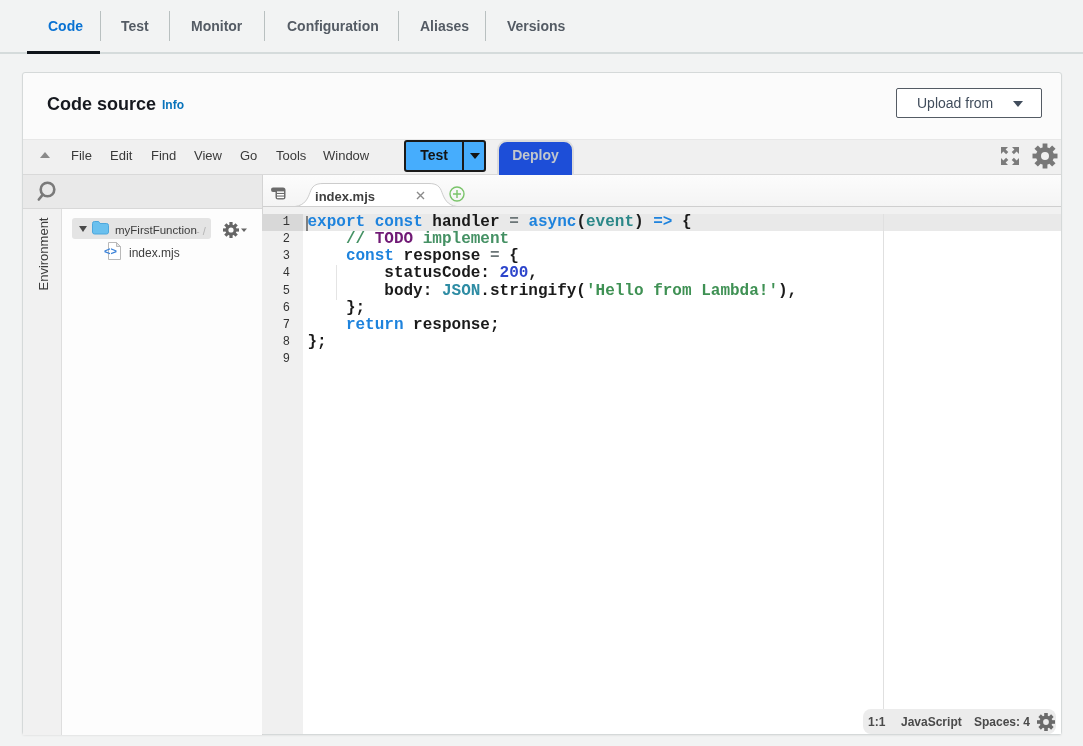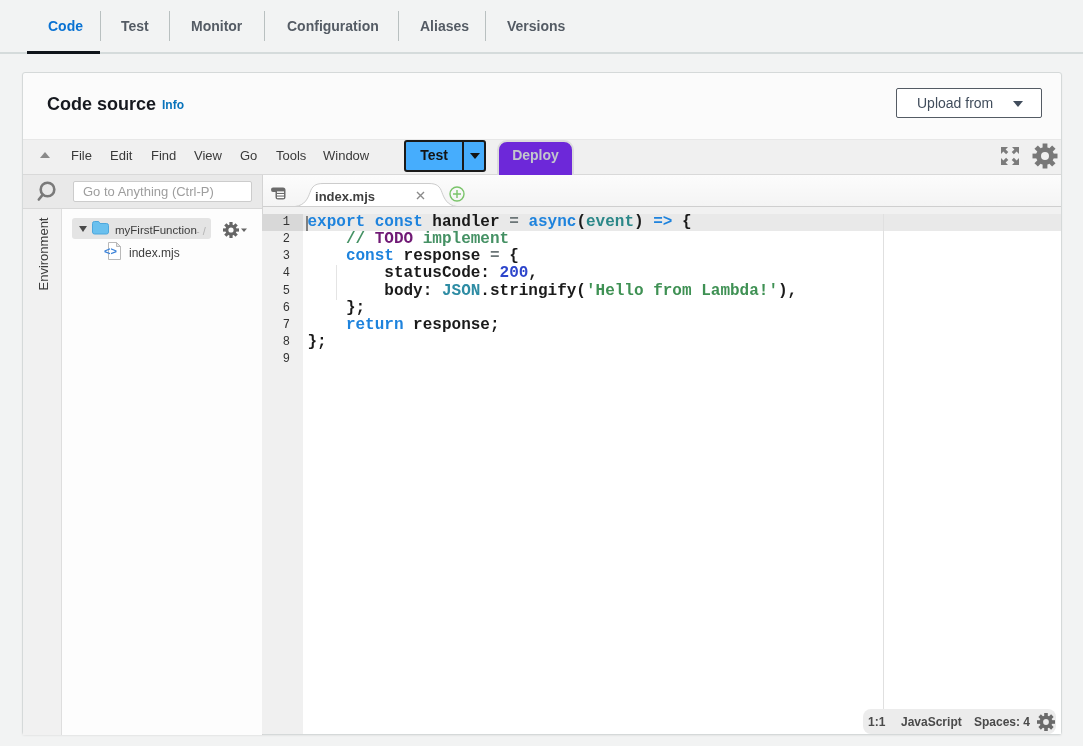--- a/index.html
+++ b/index.html
@@ -23,21 +23,21 @@
   #upload .caret { position:absolute; left:116px; top:12px; width:0; height:0; border-left:5px solid transparent; border-right:5px solid transparent; border-top:6px solid #414d5c; }
 
   
   #menubar { position:absolute; left:0; top:66px; width:1038px; height:36px; background:#f0f0f0; border-top:1px solid #e7e7e7; border-bottom:1px solid #d9d9d9; }
   .mitem { position:absolute; top:75px; font-size:13px; color:#3a3a3a; }
   #collapse-tri { position:absolute; left:17px; top:79px; width:0; height:0; border-left:5px solid transparent; border-right:5px solid transparent; border-bottom:6px solid #8a8a8a; }
   #btn-test { position:absolute; left:381px; top:67px; width:82px; height:32px; background:#46adfd; border:2px solid #1a1a1a; border-radius:3px; }
   #btn-test .label { position:absolute; left:0; top:5px; width:56px; text-align:center; font-size:14px; font-weight:600; color:#141414; }
   #btn-test .div { position:absolute; left:56px; top:0; width:2px; height:28px; background:#1a1a1a; }
   #btn-test .caret { position:absolute; left:64px; top:11px; width:0; height:0; border-left:5px solid transparent; border-right:5px solid transparent; border-top:6px solid #141414; }
-  #btn-deploy { position:absolute; left:474px; top:67px; width:77px; height:48px; background:#6d28d9; border:2px solid #dcdcdc; border-radius:10px; }
+  #btn-deploy { position:absolute; left:474px; top:67px; width:77px; height:48px; background:#1d4ed8; border:2px solid #dcdcdc; border-radius:10px; }
   #btn-deploy .label { position:absolute; left:0; top:5px; width:73px; text-align:center; font-size:14px; font-weight:600; color:#c2c7cc; }
 
   
   #searchstrip { position:absolute; left:0; top:102px; width:239px; height:34px; background:#e9e9e9; border-bottom:1px solid #d8d8d8; }
   #goinput { position:absolute; left:50px; top:108px; width:179px; height:21px; background:#fff; border:1px solid #cccccc; border-radius:2px; font-size:13px; color:#9e9e9e; line-height:19px; padding-left:9px; white-space:nowrap; overflow:hidden; }
   #envstrip { position:absolute; left:0; top:136px; width:39px; height:526px; background:#f1f1f1; border-right:1px solid #dedede; }
   #envlabel { position:absolute; left:-17px; top:174px; width:74px; height:14px; transform:rotate(-90deg); font-size:13px; color:#3c3c3c; text-align:center; }
   #tree { position:absolute; left:39px; top:136px; width:200px; height:526px; background:#fdfdfd; }
   #rowhl { position:absolute; left:49px; top:145px; width:139px; height:21px; background:#e4e4e4; border-radius:3px; }
   #foldtri { position:absolute; left:56px; top:153px; width:0; height:0; border-left:4.5px solid transparent; border-right:4.5px solid transparent; border-top:6px solid #4a4a4a; }
@@ -142,21 +142,20 @@
       </g>
       <circle cx="14" cy="14" r="4" fill="#f0f0f0"></circle>
     </svg>
 
     <div id="searchstrip"></div>
 
     <svg class="abs" style="left:13px;top:107px;" width="22" height="24" viewBox="0 0 22 24">
       <circle cx="11.5" cy="9.5" r="6.8" fill="none" stroke="#7a7a7a" stroke-width="2.6"></circle>
       <line x1="6.8" y1="14.7" x2="2.8" y2="19.5" stroke="#7a7a7a" stroke-width="2.6" stroke-linecap="round"></line>
     </svg>
-    <div id="goinput">Go to Anything (Ctrl-P)</div>
     <div id="envstrip"></div>
     <div id="envlabel">Environment</div>
     <div id="tree"></div>
     <div id="rowhl"></div>
     <div id="foldtri"></div>
 
     <svg class="abs" style="left:68px;top:147px;" width="19" height="16" viewBox="0 0 19 16">
       <path d="M1.5,3.5 Q1.5,1.5 3.5,1.5 L7,1.5 Q8,1.5 8.5,2.5 L9,3.5 L15.5,3.5 Q17.5,3.5 17.5,5.5 L17.5,12 Q17.5,14 15.5,14 L3.5,14 Q1.5,14 1.5,12 Z" fill="#6ac0ee" stroke="#4da7dc" stroke-width="1"></path>
     </svg>
     <div id="foldername">myFirstFunction</div>

